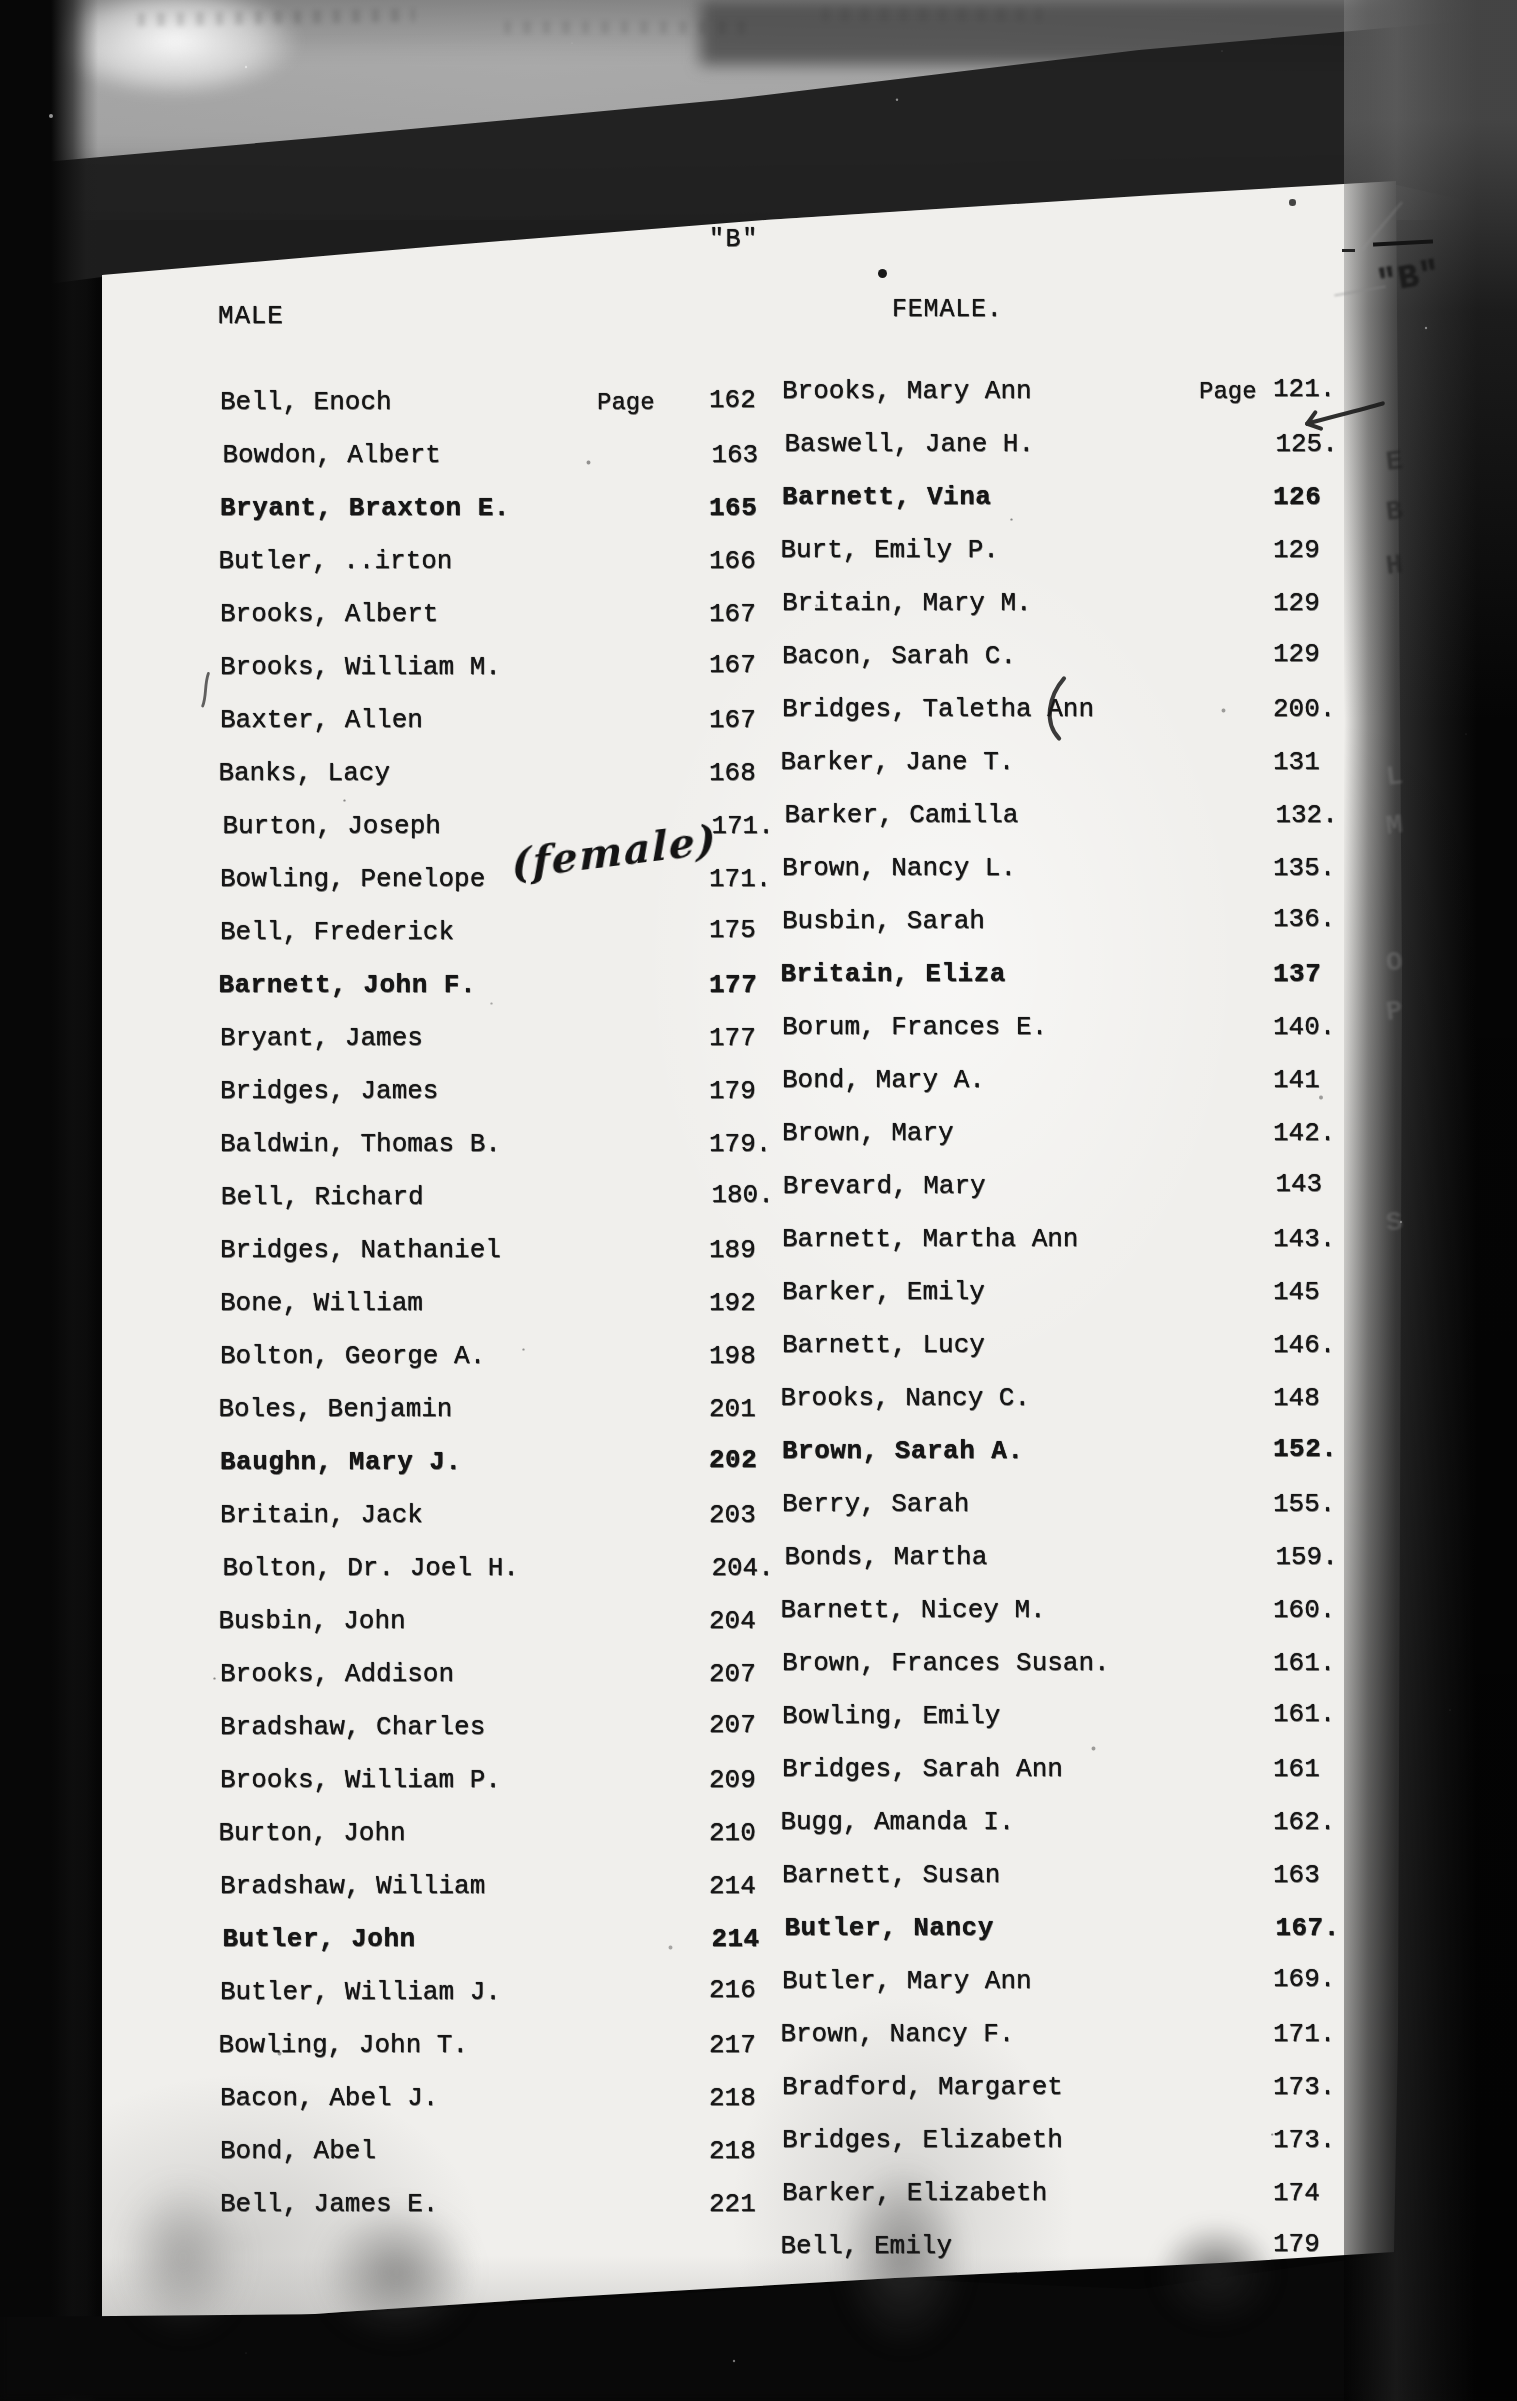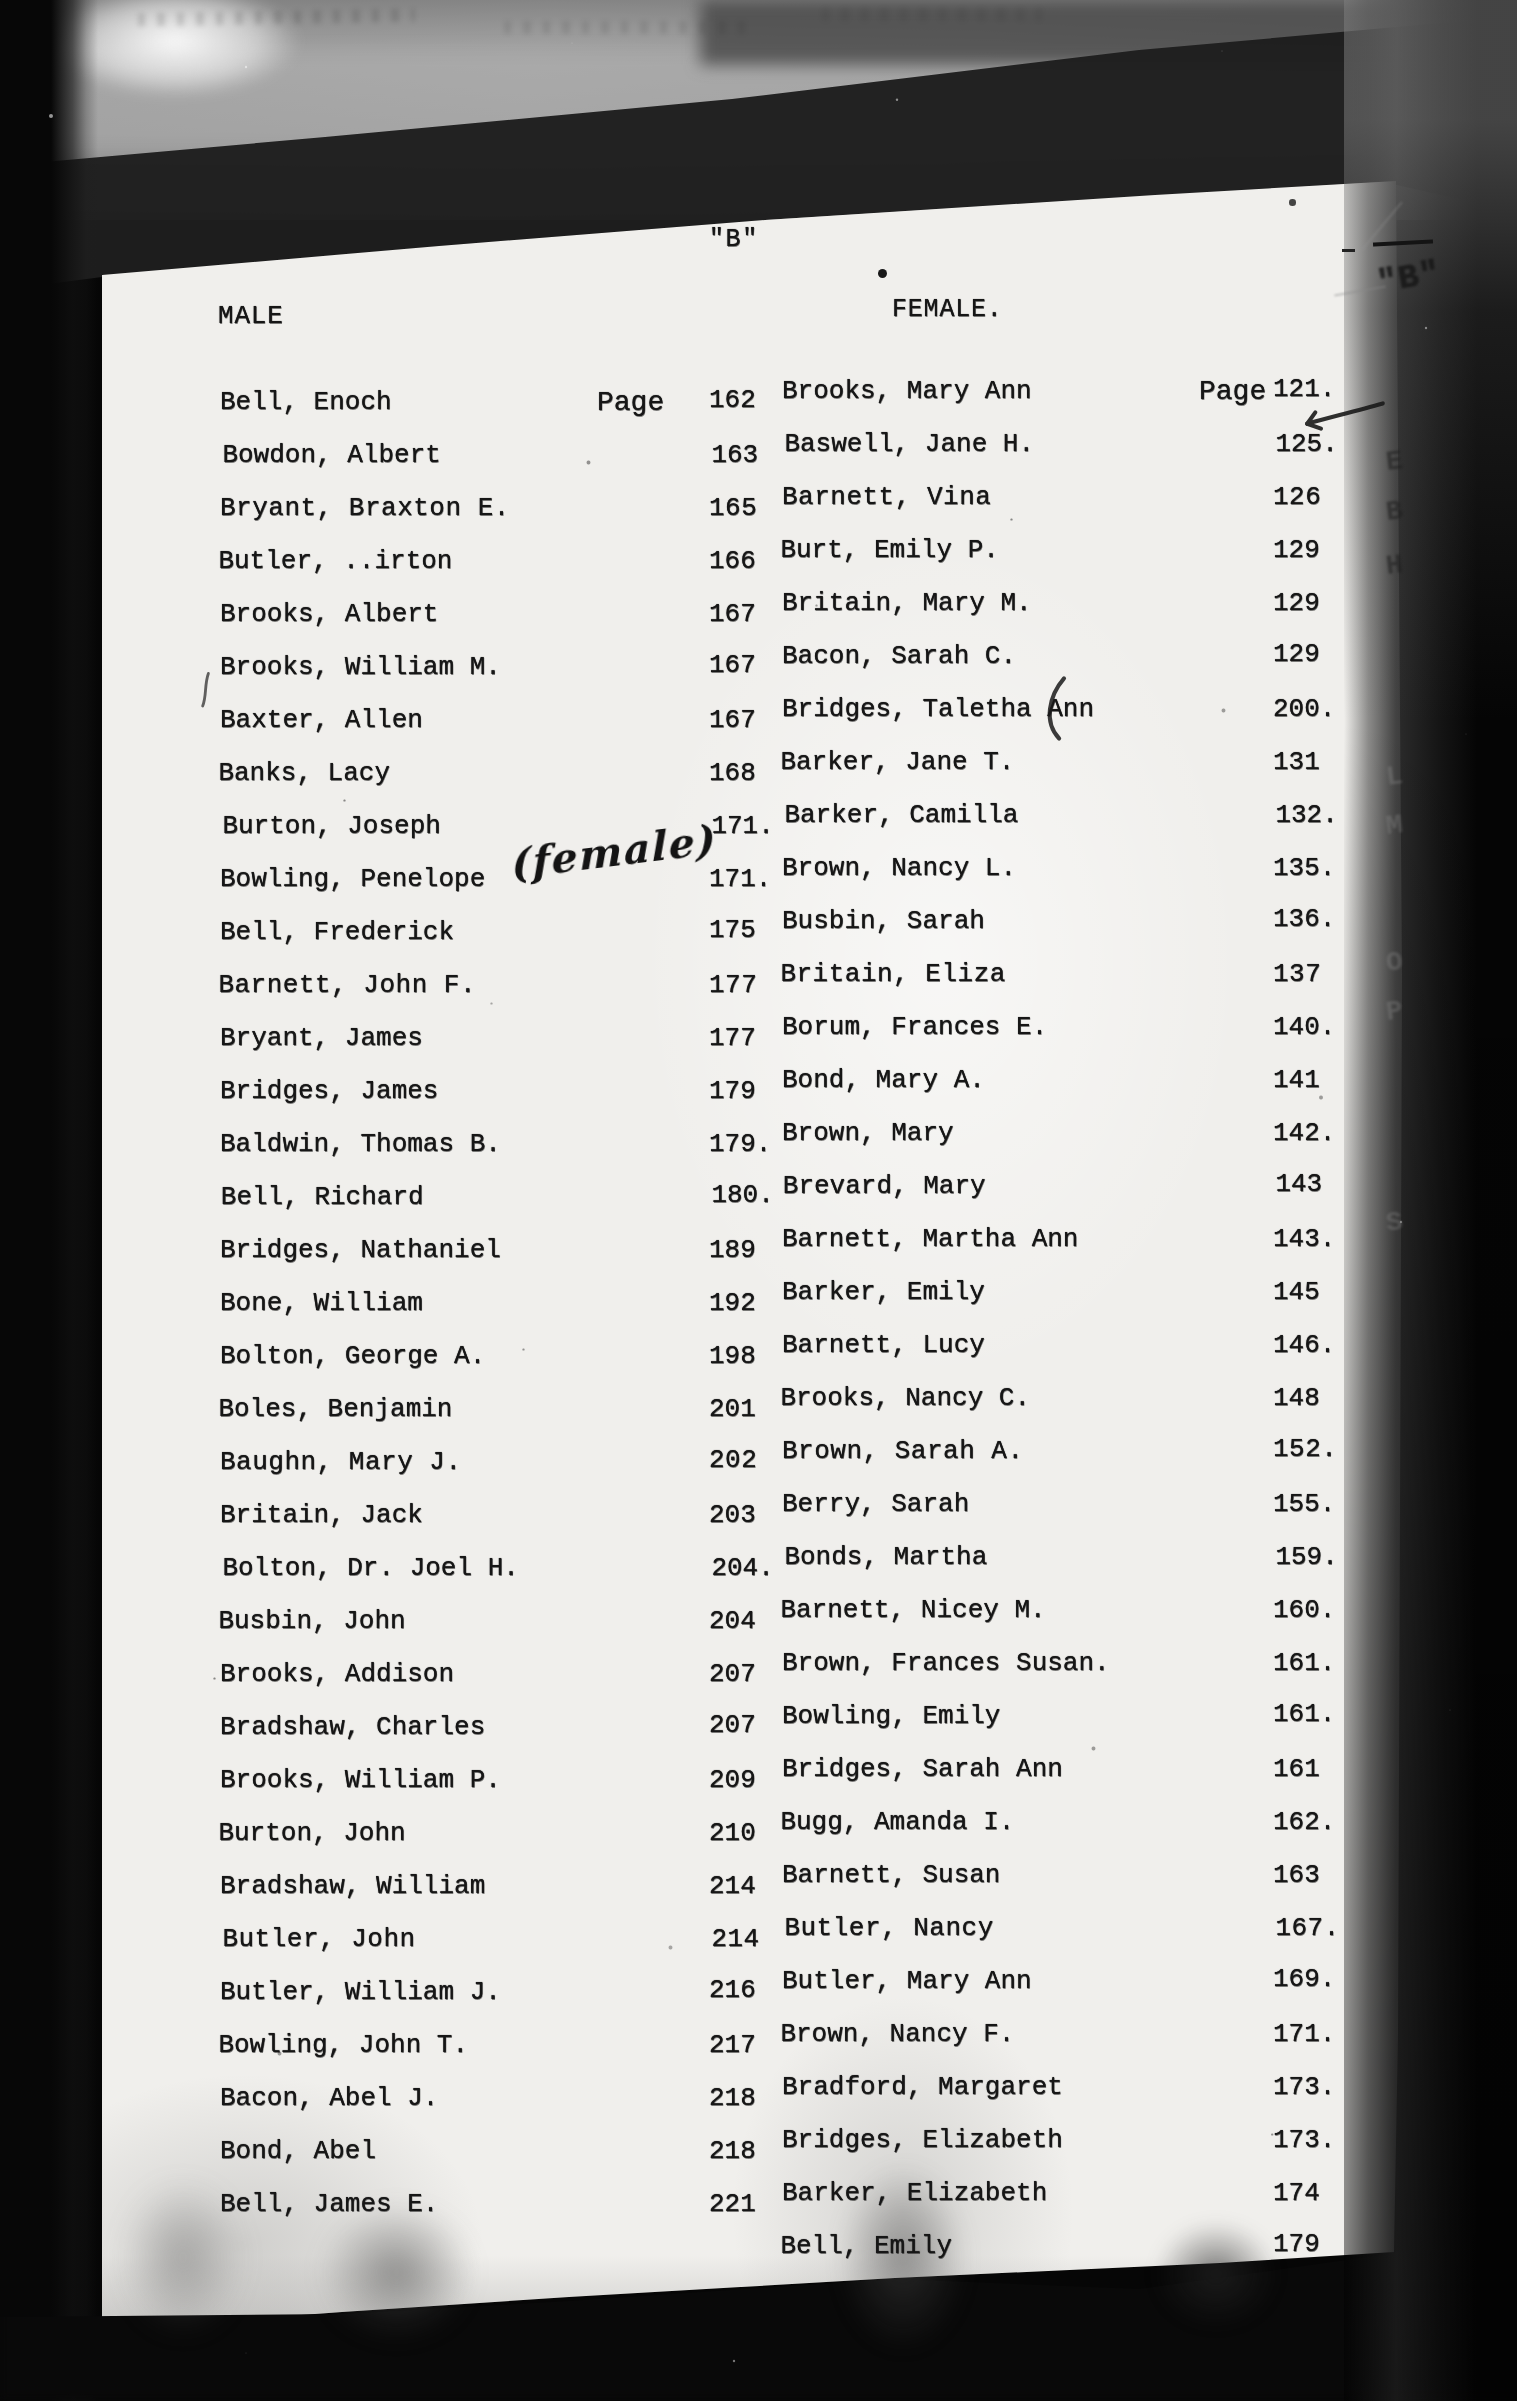--- a/index.html
+++ b/index.html
@@ -105,26 +105,26 @@
   .female-hdr{left:892px;top:285px;font-size:25px;margin-top:10px;}
   .dot-female{position:absolute;left:878px;top:269px;width:9px;height:9px;border-radius:50%;
     background:#181818;filter:blur(0.3px);}
   .col{position:absolute;width:569px;}
   .male-col{left:220px;top:376px;}
   .female-col{left:782px;top:365px;}
   .row{position:relative;height:53px;line-height:53px;font-size:26px;white-space:nowrap;}
   .pnum{position:absolute;top:0;line-height:53px;}
   .male-col .pnum{left:465px;margin-left:24px;}
   .female-col .pnum{left:491px;}
-  .page-word{position:absolute;top:0;line-height:53px;font-size:28px;}
+  .page-word{position:absolute;top:0;line-height:53px;font-size:24px;}
   .male-col .page-word{left:377px;}
   .female-col .page-word{left:417px;}
   .row:nth-child(7n+3){transform:translateX(2.4px);}
   .row:nth-child(5n+2) .pnum{transform:translateY(-1.6px);}
-  .row:nth-child(9n+4){letter-spacing:0.5px;}
+  .row:nth-child(9n+4){letter-spacing:0.5px;font-weight:bold;}
   .row:nth-child(4n+1) .name{transform:translateX(-1.6px);display:inline-block;}
 
   
   .handnote{position:absolute;left:511px;top:828px;font-family:"DejaVu Serif",serif;
     font-style:italic;font-weight:600;font-size:41px;color:#141414;letter-spacing:1.6px;
     transform:rotate(-7deg) skewX(-6deg);filter:blur(0.4px);}
   .marks{position:absolute;left:0;top:0;width:1518px;height:2401px;pointer-events:none;}
 </style>
 </head>
 <body>

